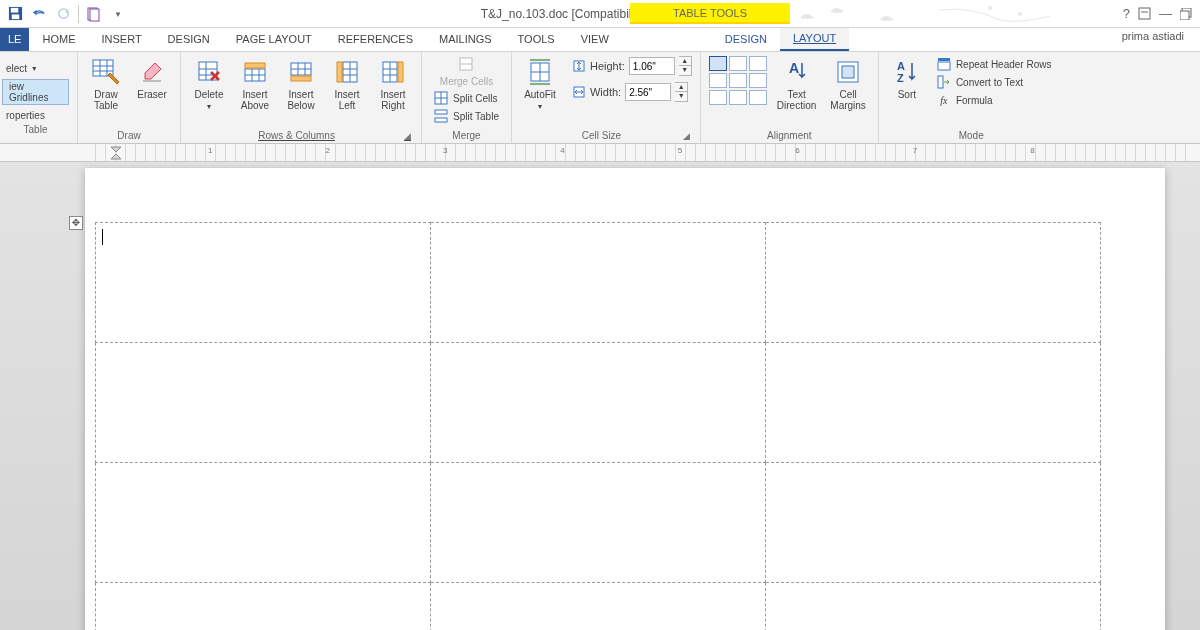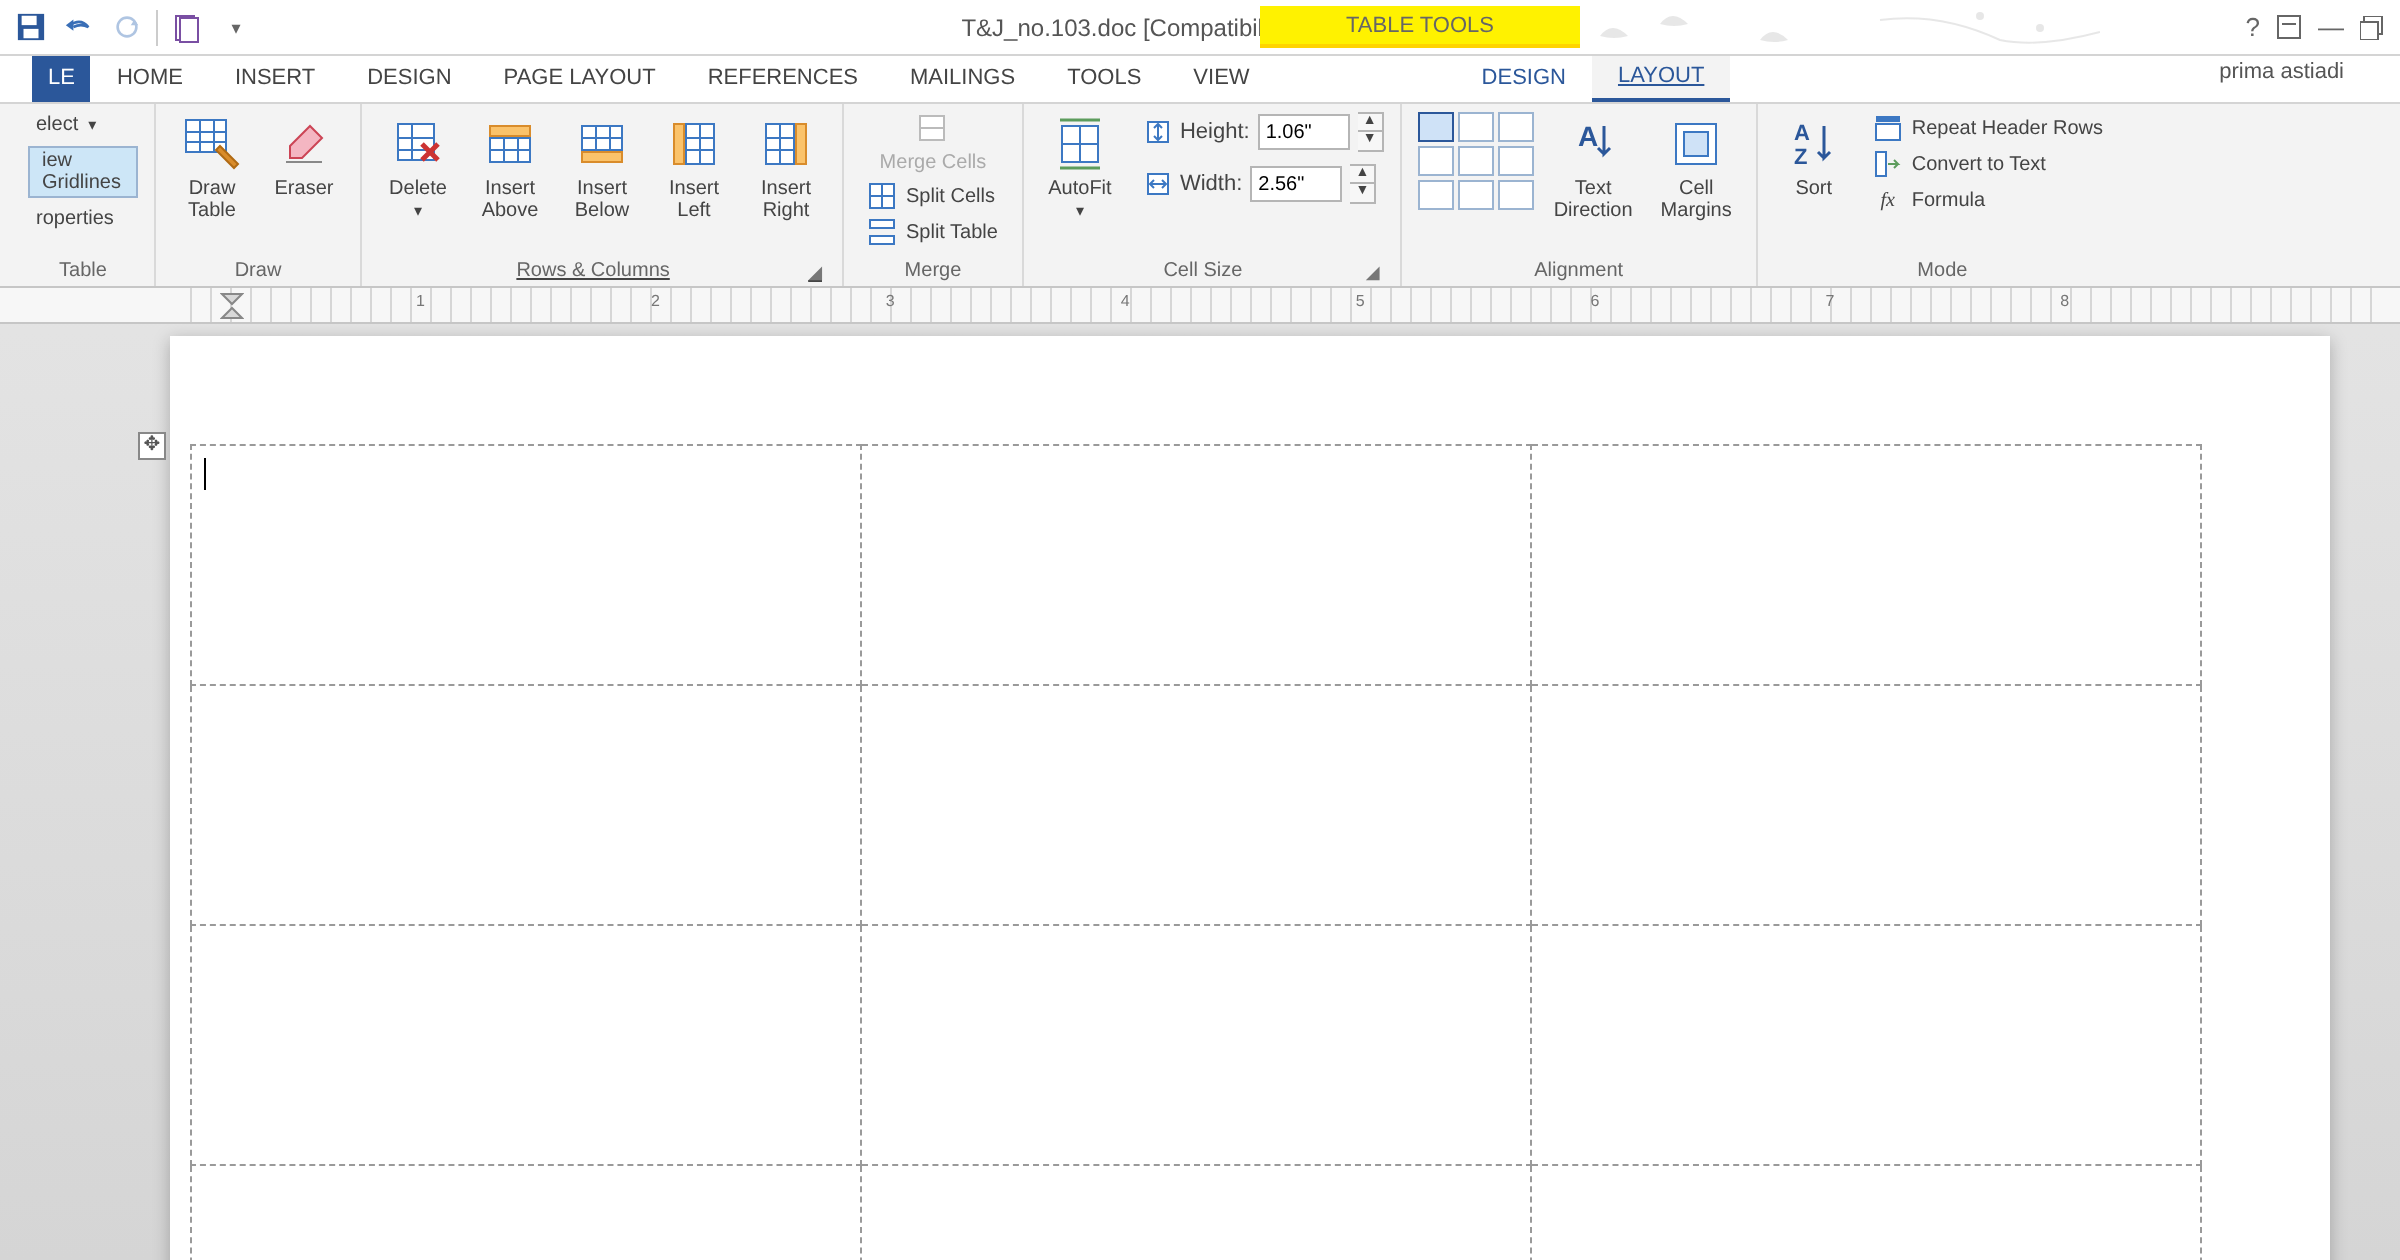--- a/index.html
+++ b/index.html
@@ -7,28 +7,28 @@
 
   
   .titlebar { height: 28px; background: #fff; display: flex; align-items: center; position: relative; border-bottom: 1px solid #d4d4d4; }
   .qat { display: flex; align-items: center; gap: 6px; padding-left: 6px; }
   .qat .q-icon { width: 18px; height: 18px; display: flex; align-items: center; justify-content: center; cursor: pointer; }
   .qat .sep { width:1px; height:18px; background:#ccc; }
   .title-center { position:absolute; left:50%; transform:translateX(-50%); font-size:12px; color:#555; }
   .title-tools { position:absolute; left:630px; width:160px; text-align:center; font-size:11px; color:#666; background:#fff200; padding:4px 0 3px; border-bottom:2px solid #ffd400;}
   .win-ctrls { margin-left:auto; display:flex; align-items:center; gap:8px; padding-right:8px; color:#666;}
   .win-ctrls span { cursor:pointer; font-size:13px; }
-  .user-label { font-size:11px; color:#555; margin-right:20px; margin-left:6px; }
+  .user-label { font-size:11px; color:#555; margin-right:8px; margin-left:6px; }
 
   
   .decor { position:absolute; right:150px; top:0; width:260px; height:28px; opacity:.35; pointer-events:none;}
   .decor svg { width:100%; height:100%; }
 
   
-  .tabs { height:24px; background:#fff; display:flex; align-items:flex-end; padding-left:16px; border-bottom:1px solid #d4d4d4;}
+  .tabs { height:24px; background:#fff; display:flex; align-items:flex-end; padding-left:0; border-bottom:1px solid #d4d4d4;}
   .tab-file { background:#2b579a; color:#fff; height:24px; padding:0 8px; display:flex; align-items:center; font-size:11px; cursor:pointer;}
   .tab { padding:0 13px; height:24px; display:flex; align-items:center; font-size:11px; color:#444; cursor:pointer;}
   .tab.active { color:#2b579a; border-bottom:2px solid #2b579a; background:#f3f3f3;text-decoration:underline;}
   .tabs-context { display:flex; }
   .tabs-context .tab { color:#2b579a; }
   .tabs-main { display:flex; }
 
   
   .ribbon { height:92px; background:#f3f3f3; display:flex; border-bottom:1px solid #c6c6c6;}
   .group { border-right:1px solid #d9d9d9; padding:4px 8px 2px; display:flex; flex-direction:column; justify-content:space-between; }
@@ -45,21 +45,21 @@
   .spin input { width:46px; height:18px; font-size:10px; border:1px solid #b5b5b5; padding:0 3px; background:#fff;}
   .spin-controls { display:flex; flex-direction:column; border:1px solid #b5b5b5; border-left:none;}
   .spin-controls span { width:12px; height:9px; font-size:7px; text-align:center; line-height:8px; background:#f7f7f7; cursor:pointer; border-bottom:1px solid #b5b5b5;}
   .spin-controls span:last-child{border-bottom:none;}
   .align-grid { display:grid; grid-template-columns:repeat(3,18px); grid-template-rows:repeat(3,15px); gap:2px;}
   .align-cell { border:1px solid #9bb4d1; background:#fff; cursor:pointer;}
   .align-cell.on { background:#cfe2f7; border-color:#2b579a;}
   .launcher { font-size:9px; color:#777; text-align:right; padding-right:2px; cursor:pointer;}
 
   
-  .group.cut { padding-left:14px; padding-right:8px; }
+  .group.cut { padding-left:2px; padding-right:8px;justify-content:center; }
   .cut .hbtn{ font-size:10px; }
   .cut .hbtn.highlight{ background:#cde6f7; border:1px solid #9bb4d1; padding:1px 6px;}
 
   
   .ruler { height:18px; background:#f7f7f7; border-bottom:1px solid #c6c6c6; position:relative; font-size:8px; color:#777;}
   .ruler .ticks { position:absolute; left:95px; right:10px; top:0; height:100%; background:
      repeating-linear-gradient(to right, #999 0 1px, transparent 1px 10px);
      opacity:.35;}
   .ruler .nums { position:absolute; left:95px; top:2px; display:flex; gap:113px; }
   .ruler .indent { position:absolute; left:110px; top:2px; }

